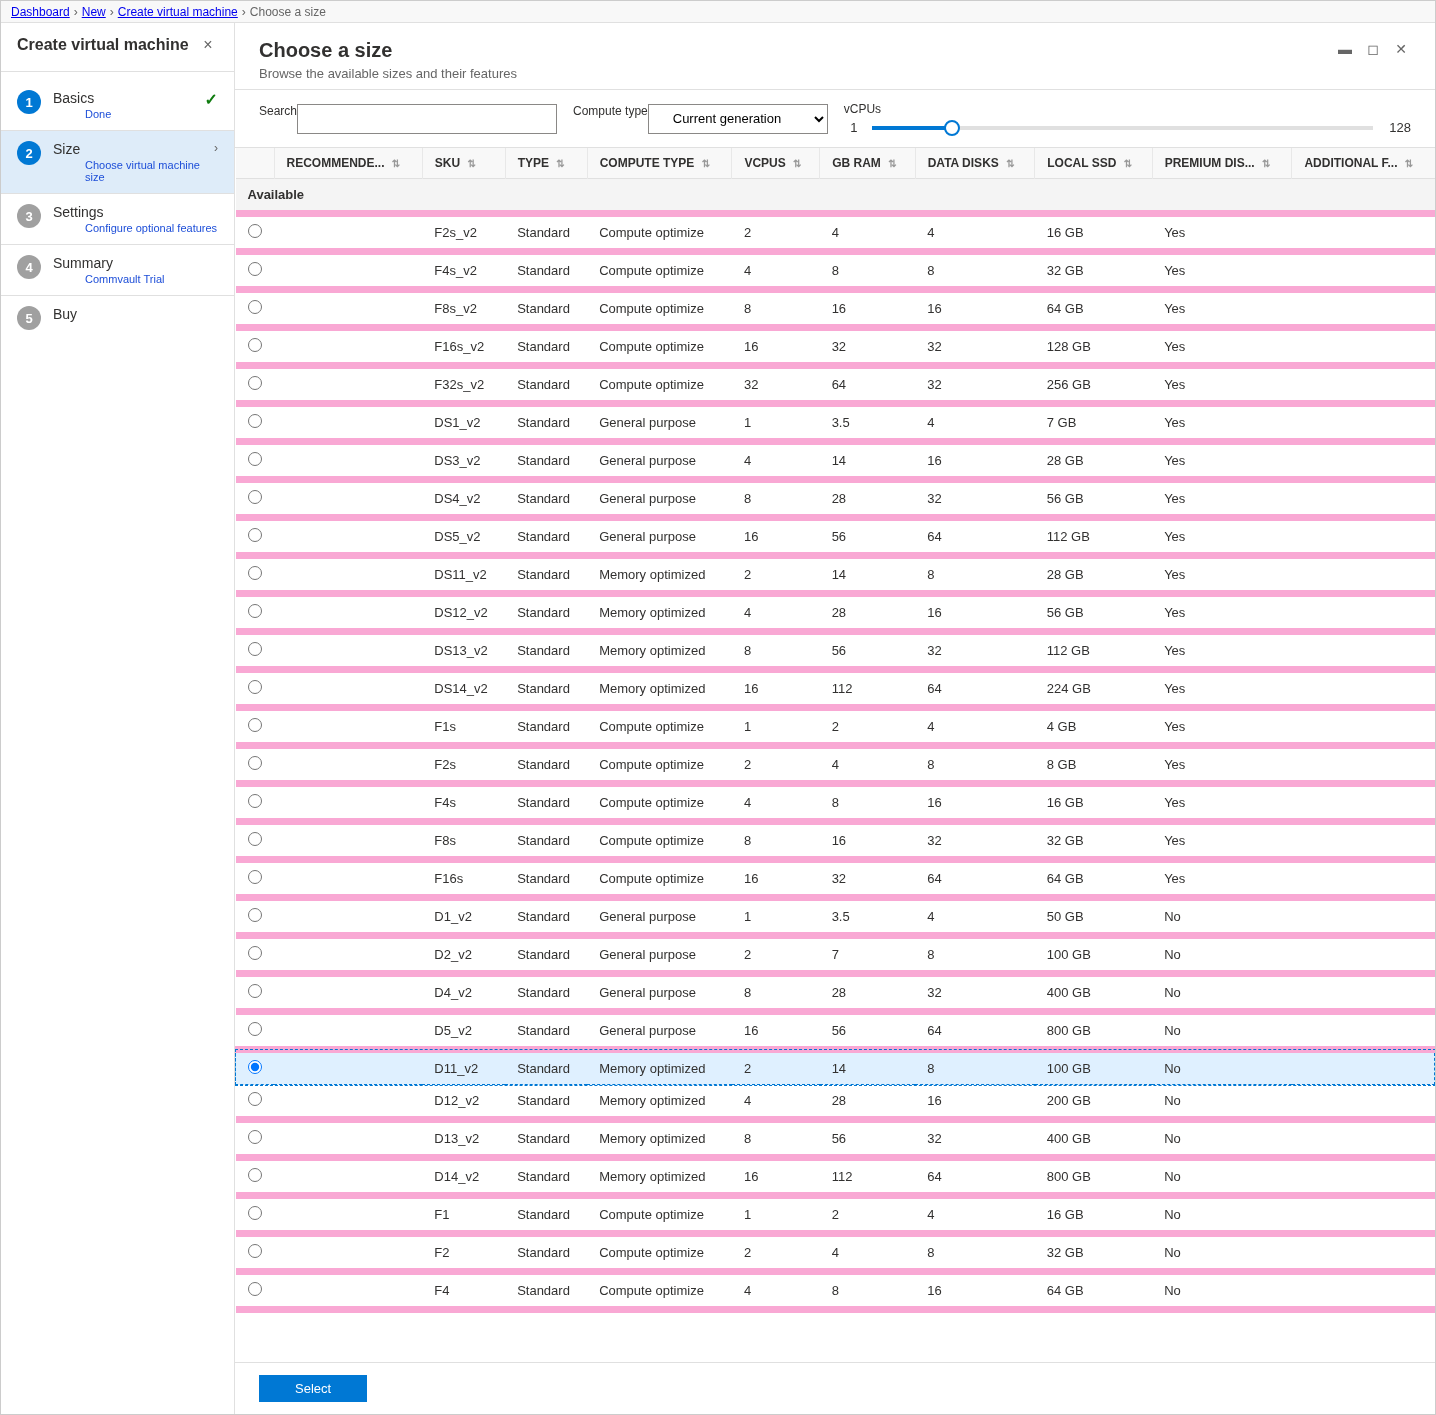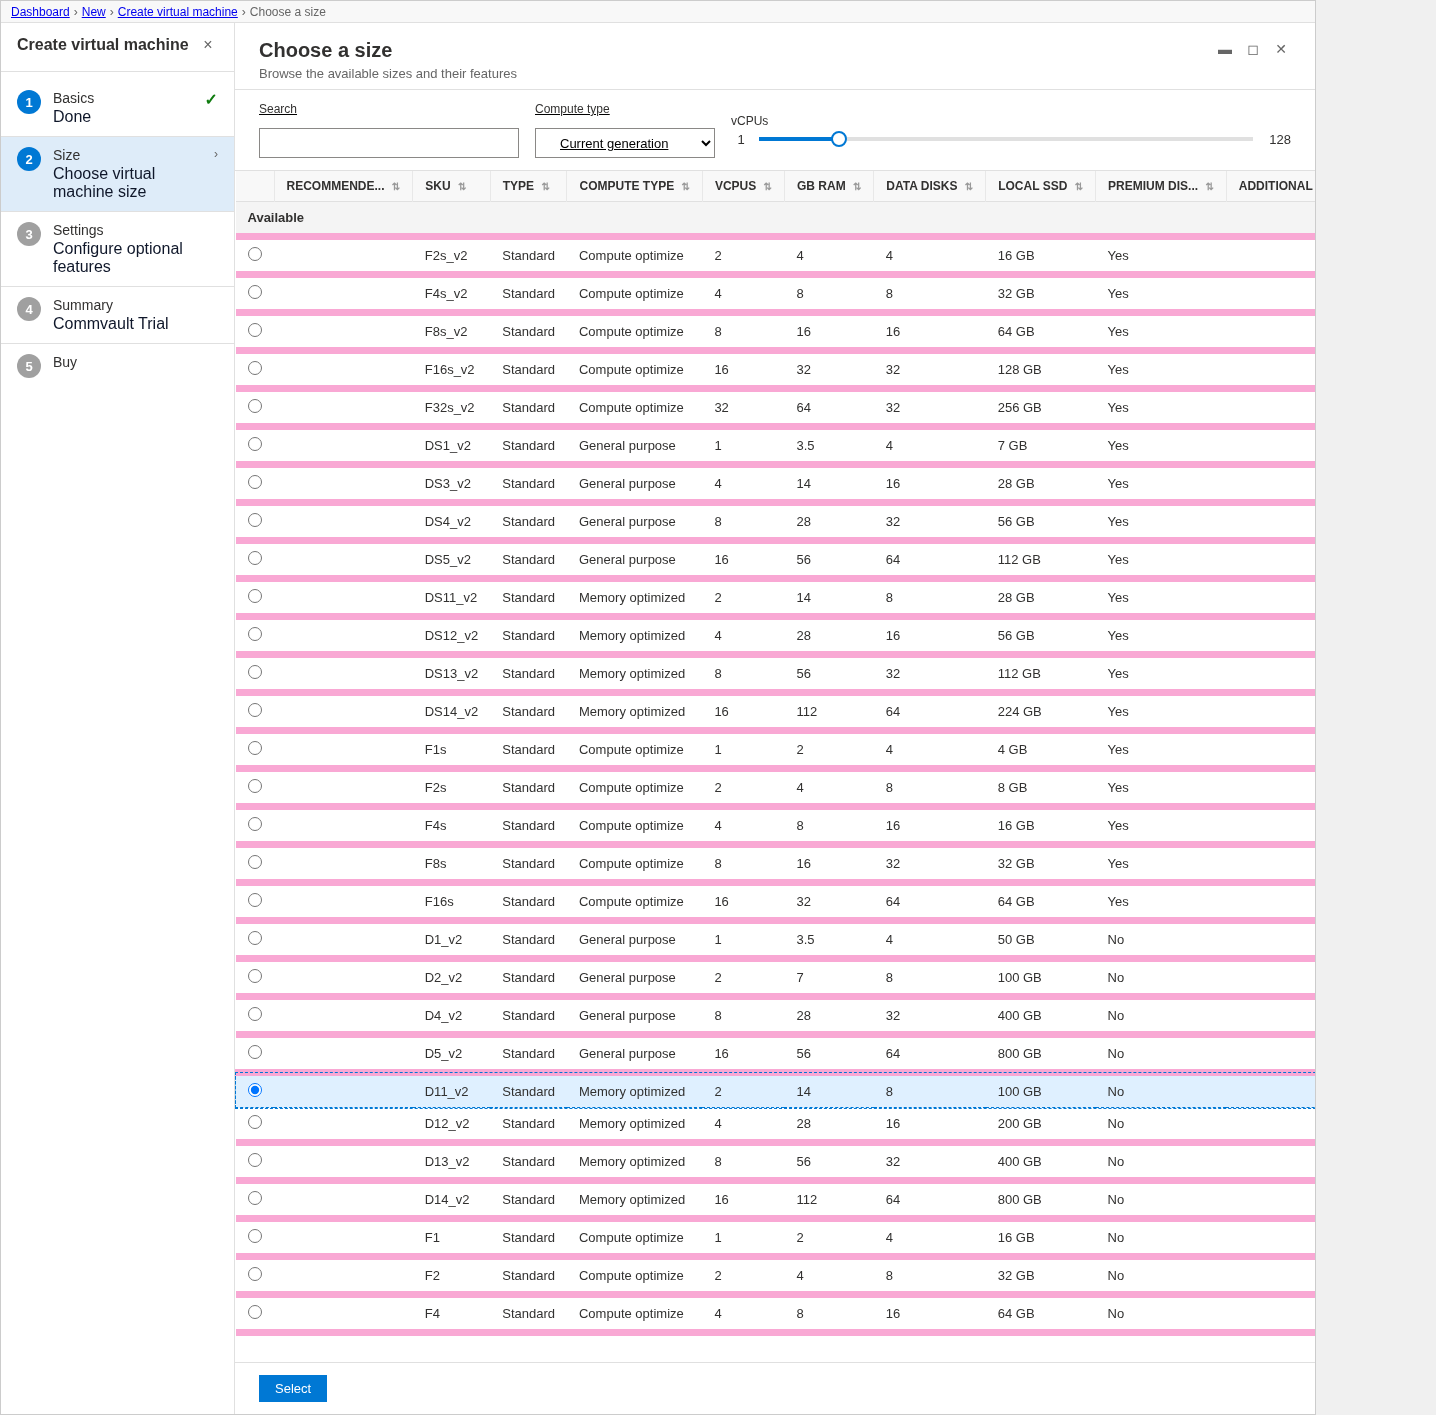--- a/index.html
+++ b/index.html
@@ -1,20 +1,20 @@
 <!DOCTYPE html>
 <html><head>
   <meta charset="utf-8">
   <style>
     * { box-sizing: border-box; margin: 0; padding: 0; }
     body { font-family: 'Segoe UI', Arial, sans-serif; font-size: 13px; background: #f0f0f0; }
 
     .app-container {
       display: flex;
-      width: 1316px;
+      width: 1436px;
       height: 1415px;
       background: #fff;
       border: 1px solid #ccc;
       position: relative;
       overflow: hidden;
     }
 
     
     .breadcrumb {
       position: absolute;
@@ -111,23 +111,24 @@
       flex: 1;
     }
 
     .step-label {
       font-size: 14px;
       font-weight: 400;
       color: #323130;
     }
 
     .step-sublabel {
-      font-size: 16px;
-      color: #0f172a;
+      font-size: 11px;
+      color: #1d4ed8;
       margin-top: 2px;
+      margin-left: 32px;
     }
 
     .step-chevron {
       display: none;
       align-items: center;
       color: #666;
       font-size: 12px;
     }
 
     .step-item.active .step-chevron {
@@ -190,23 +191,22 @@
       padding: 12px 24px;
       display: flex;
       align-items: center;
       gap: 16px;
       border-bottom: 1px solid #e0e0e0;
       background: #fff;
     }
 
     .filter-group {
       display: flex;
-      flex-direction: column;
-      gap: 12px;
-      text-decoration: underline;
+      flex-direction: row;
+      gap: 0;
     }
 
     .filter-label {
       font-size: 12px;
       color: #323130;
     }
 
     .search-input {
       width: 260px;
       height: 30px;
@@ -352,21 +352,21 @@
     .main-footer {
       padding: 12px 24px;
       border-top: 1px solid #e0e0e0;
       background: #fff;
     }
 
     .select-btn {
       background: #0078d4;
       color: white;
       border: none;
-      padding: 6px 16px;
+      padding: 6px 36px;
       font-size: 13px;
       cursor: pointer;
       font-weight: 500;
     }
 
     
     .table-container::-webkit-scrollbar {
       width: 8px;
     }
     .table-container::-webkit-scrollbar-track {

